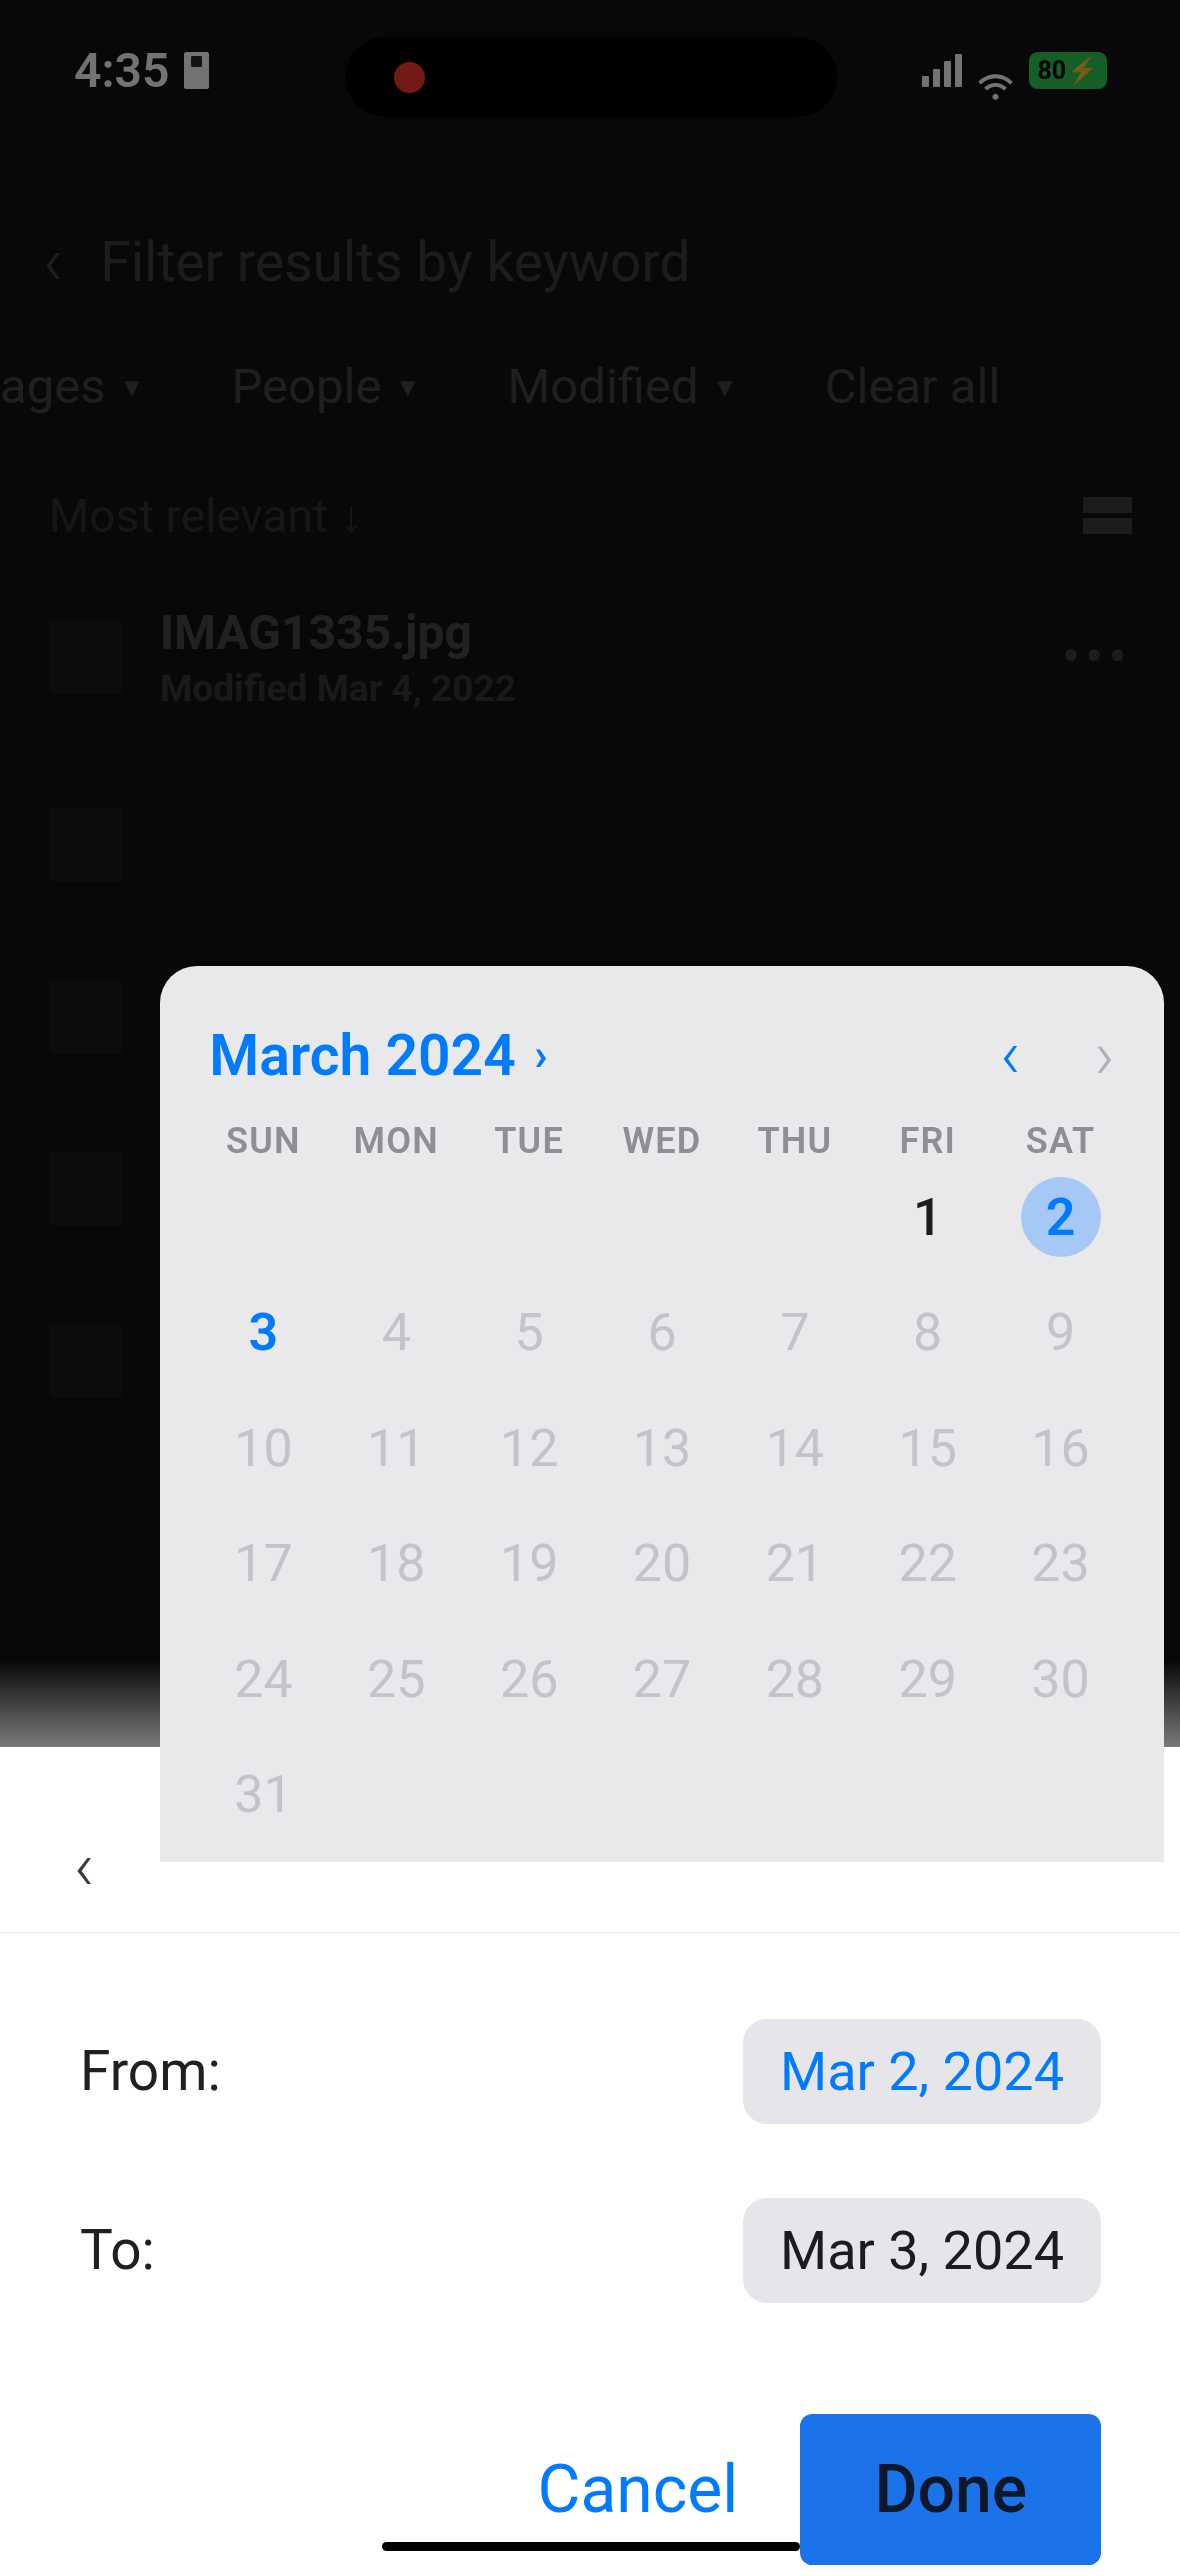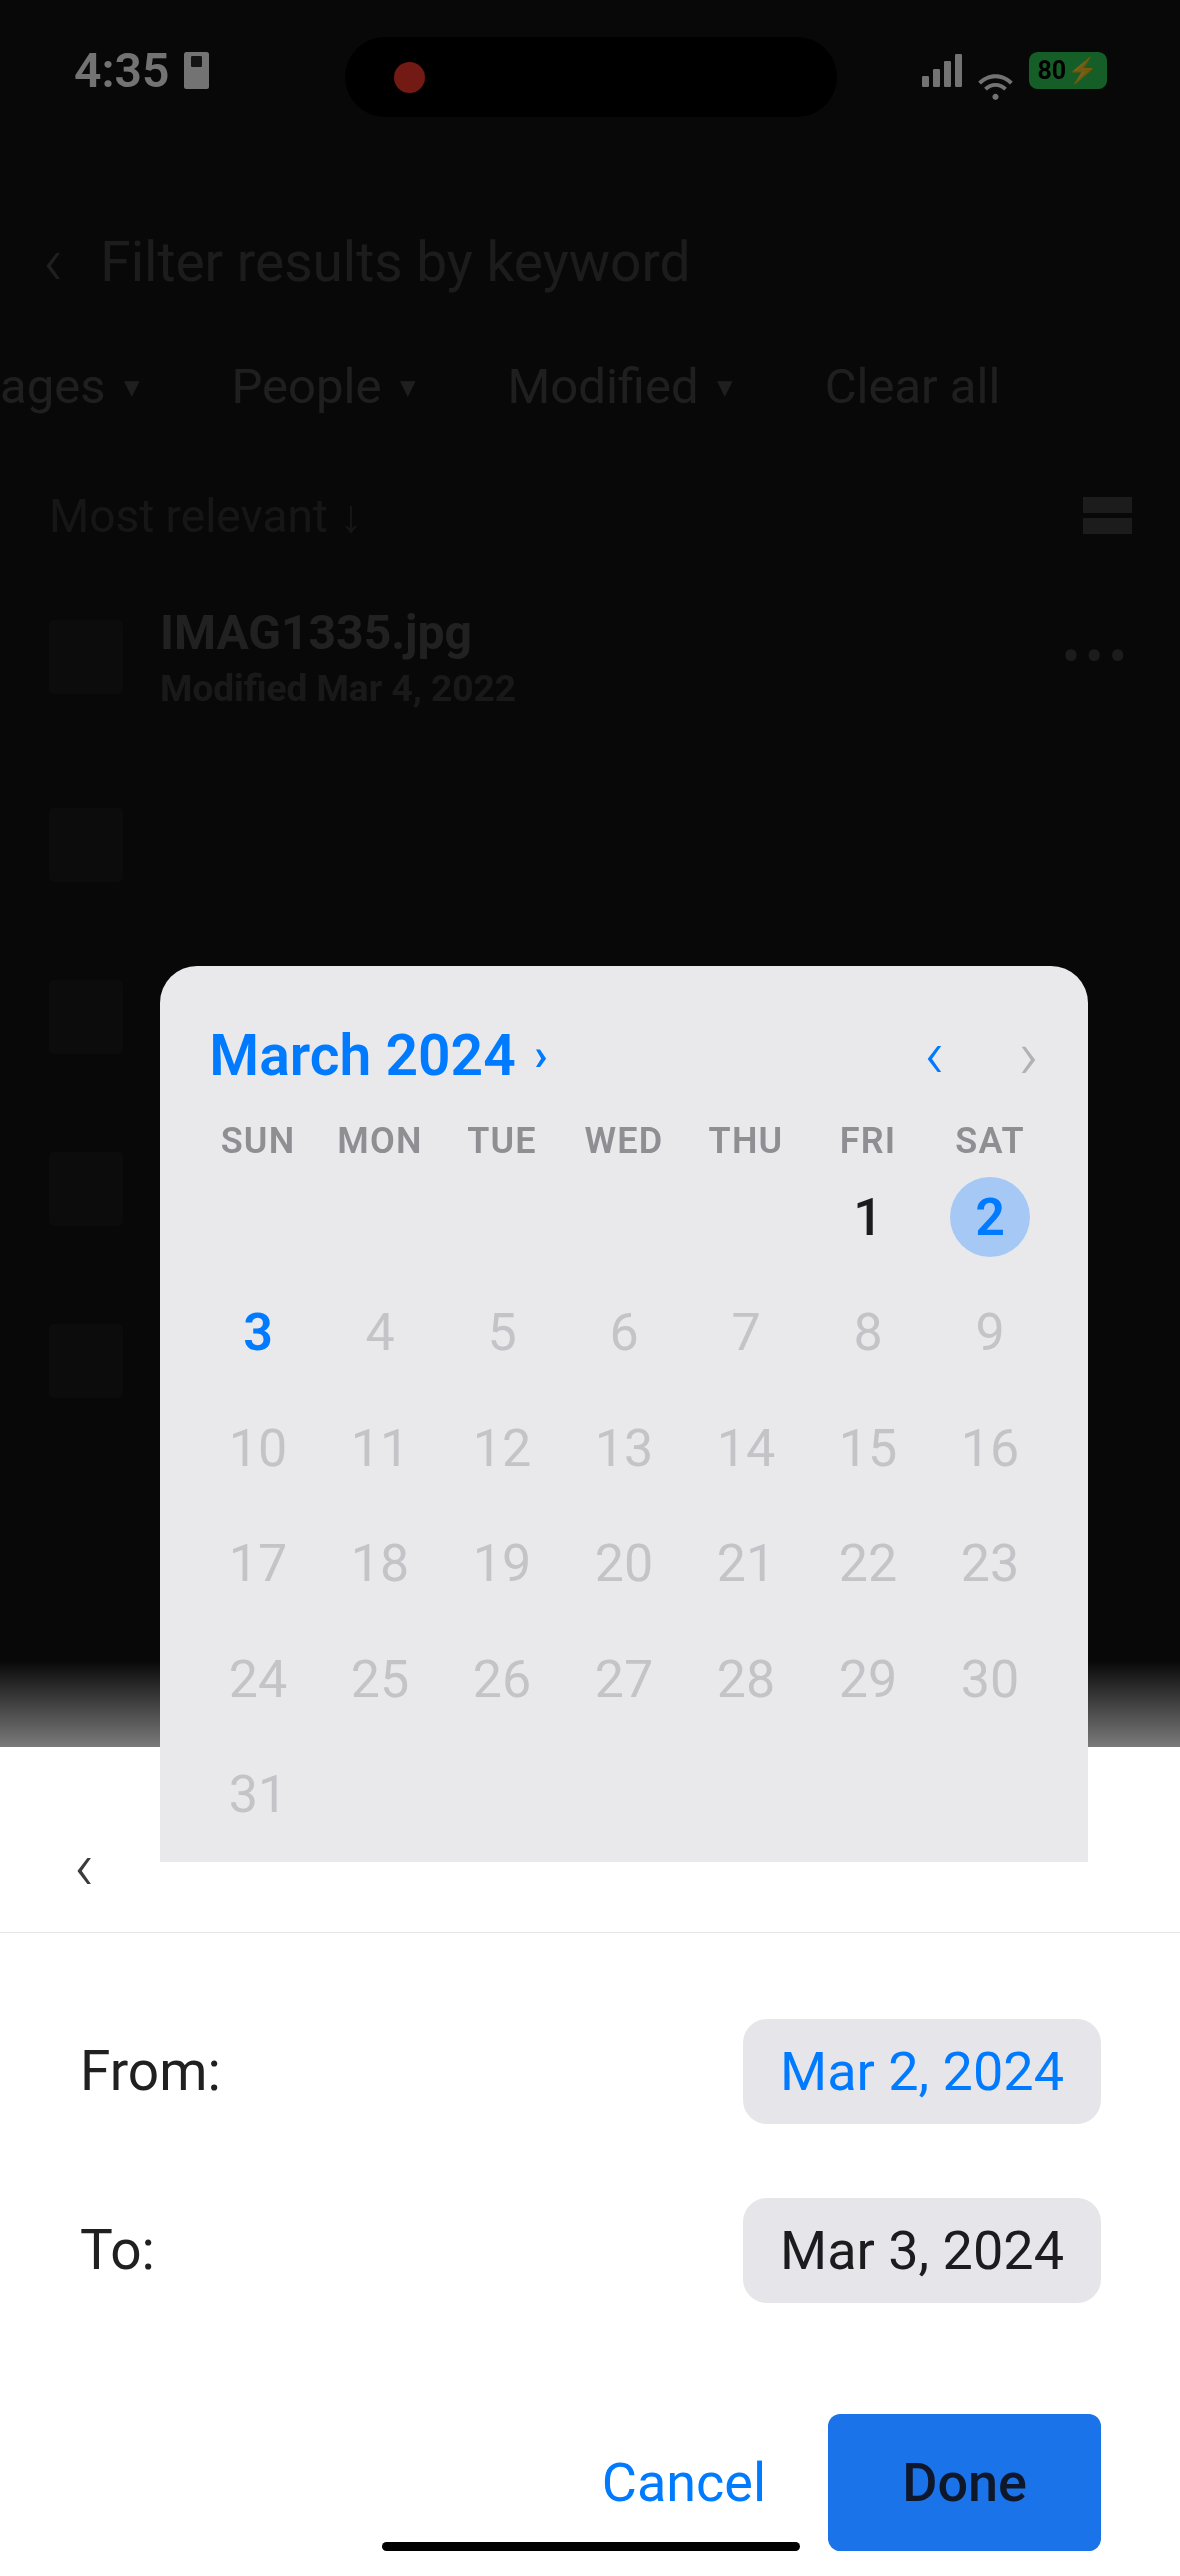--- a/index.html
+++ b/index.html
@@ -116,21 +116,21 @@
     position: absolute; inset: 0;
     background: rgba(0,0,0,0.55);
     z-index: 8;
   }
 
   
   .calendar-pop {
     position: absolute;
     top: 966px;
     left: 160px;
-    width: 928px;
+    width: 1004px;
     background: #e9e9ec;
     border-radius: 37px 37px 0 0;
     z-index: 20;
     padding: 37px 37px 24.6px 37px;
   }
   .cal-header {
     display: flex; align-items: center; justify-content: space-between;
     padding: 12.3px 12.3px 24.6px 12.3px;
   }
   .cal-title {
@@ -211,21 +211,21 @@
     padding: 21px 37px;
     font-size: 54px;
   }
   .range-chip.active { color: #007aff; }
   .range-chip.normal { color: #1c1c1e; }
 
   .actions {
     display: flex; align-items: center; justify-content: flex-end;
     gap: 62px;
     padding: 74px 80px 0 80px;
-    font-size: 54px;
+    font-size: 66px;
   }
   .btn-cancel { color: #007aff; background: transparent; }
   .btn-done {
     background: #1a73e8;
     color: #0f172a;
     padding: 37px 74px;
     border-radius: 12.3px;
     font-weight: 500;
   }
 

